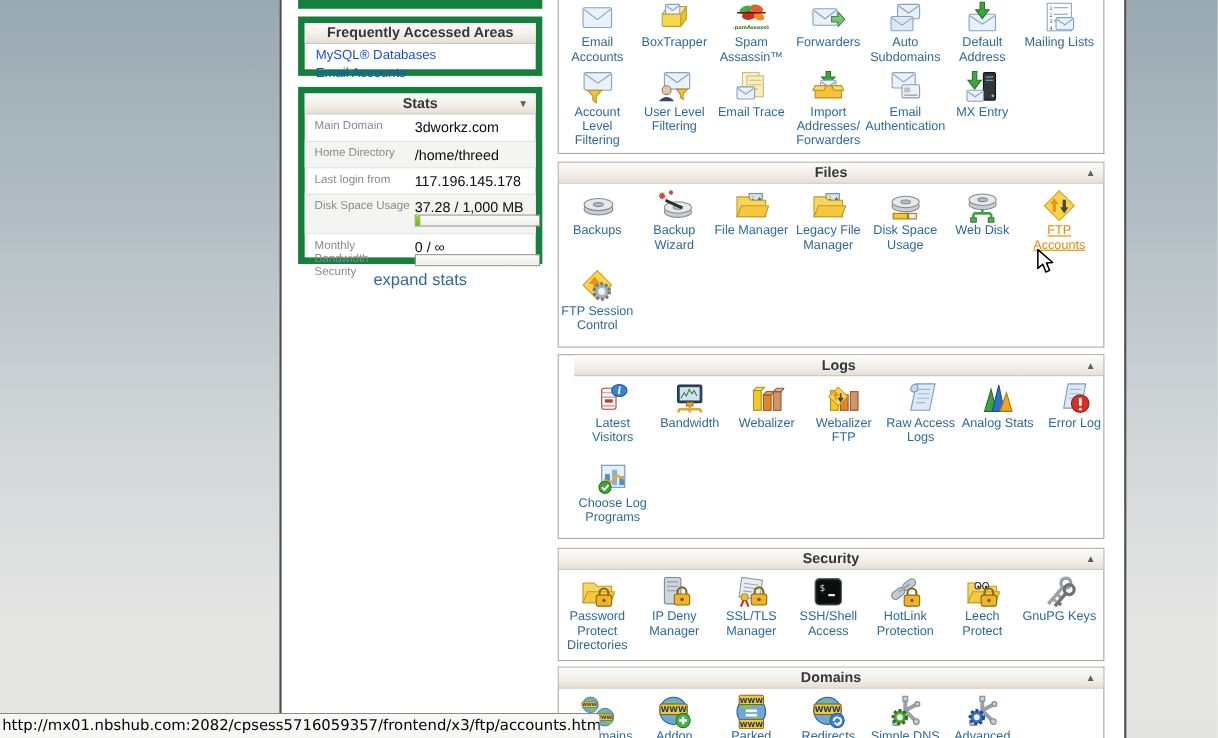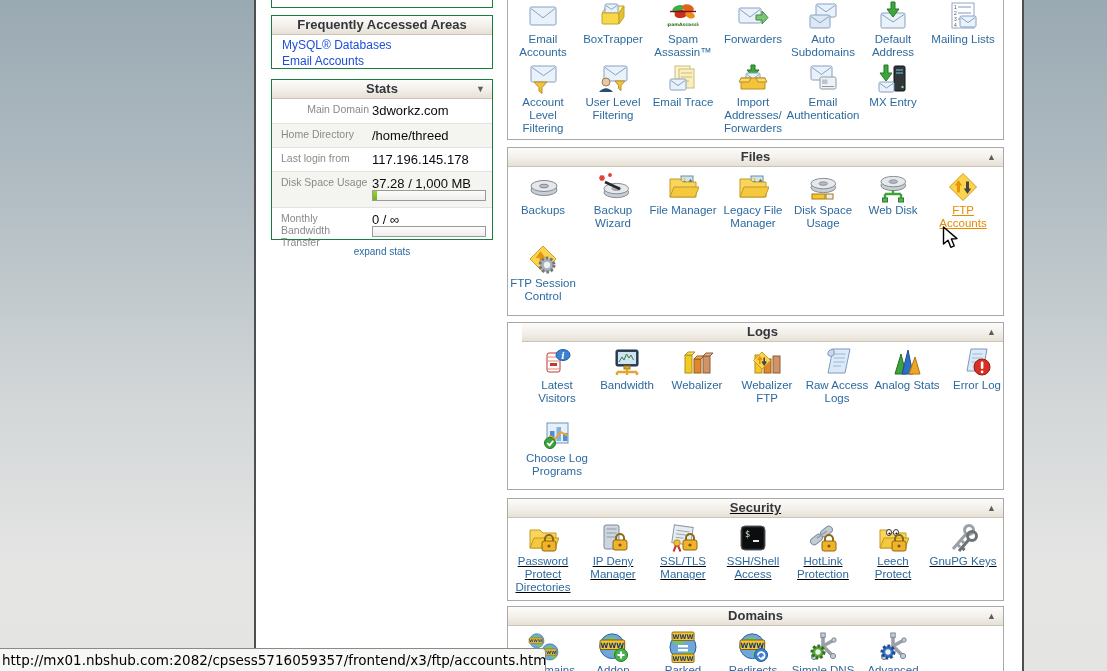--- a/index.html
+++ b/index.html
@@ -2,21 +2,21 @@
 <html><head>
 <meta charset="utf-8">
 <style>
   html,body{margin:0;padding:0}
   body{width:1107px;height:671px;overflow:hidden;position:relative;
        font-family:"Liberation Sans",sans-serif;
        background:linear-gradient(to bottom,#99a9b2 0%,#b3bec4 30%,#d3d7d8 60%,#e5e5e4 85%,#e4e4e3 100%)}
   .content-strip{position:absolute;left:254px;top:0;width:766px;height:671px;background:#fff;
        border-left:2px solid #4e4f50;border-right:2px solid #4e4f50}
   
-  .box{position:absolute;background:#fff;border:1px solid #15803d;box-sizing:border-box}
+  .box{position:absolute;background:#fff;border:6px solid #15803d;box-sizing:border-box}
   .box-header{position:relative;height:18px;line-height:18px;text-align:center;
        font-size:13px;font-weight:bold;color:#33363b;
        background:linear-gradient(to bottom,#fdfcfb 0%,#f3efe9 55%,#e6e0d6 100%);
        border-bottom:1px solid #c9c3b8;cursor:pointer}
   .tri{position:absolute;right:7px;top:0;font-size:9px;color:#5a5d61;line-height:18px}
   
   .sidebar{position:absolute;left:15px;top:0;width:222px;height:671px}
   .remnant{left:0;top:-4px;width:222px;height:12px}
   .faa-box{left:0;top:15px;width:222px;height:54px}
   .faa-links{padding:3px 0 0 10px}
@@ -25,21 +25,21 @@
   .stat-row{position:relative;box-sizing:border-box;border-top:1px solid #e2e2e0}
   .stat-row:first-child{border-top:none}
   .stat-row.alt{background:#f4f4f1}
   .stat-label{position:absolute;left:9px;top:4px;width:88px;font-size:10.5px;line-height:12px;color:#8a8a88}
   .stat-value{position:absolute;left:100px;top:4px;font-size:13px;color:#0a0a0a;white-space:nowrap}
   .stat-value.bold{font-weight:normal}
   .stat-bar{position:absolute;left:100px;width:112px;height:9px;box-sizing:content-box;
        border:1px solid #9a9a98;background:linear-gradient(to bottom,#fcfcfc,#ededeb)}
   .stat-bar .fill{height:100%;background:linear-gradient(to bottom,#9ad52e,#6fb517)}
   .expand-stats{position:absolute;left:0;top:246px;width:222px;text-align:center;
-       font-size:10px;color:#2d6a9f;text-decoration:none;cursor:pointer;display:block}
+       font-size:15px;color:#2d6a9f;text-decoration:none;cursor:pointer;display:block}
   
   .panel{position:absolute;left:251px;top:0;width:497px;height:671px}
   .section-box{position:absolute;left:0;width:497px;background:#fff;border:1px solid #a9a9a7;box-sizing:border-box}
   .section-box.cut-top{border-top:none}
   .section-box.cut-bottom{border-bottom:none}
   .section-content{position:relative;padding-top:4px}
   .items-row{display:flex;min-height:58px;align-items:flex-start}
   .items-row.gap{margin-top:14px}
   .app-item{width:70px;display:flex;flex-direction:column;align-items:center;text-decoration:none;cursor:pointer}
   .app-icon{width:32px;height:32px;flex:0 0 32px}
@@ -70,41 +70,41 @@
         <a>Email Accounts</a>
       </div>
     </div>
 
     <div class="box stats-box">
       <div class="box-header">
         <span>Stats</span>
         <span class="tri">▼</span>
       </div>
       <div id="stats-rows">
-          <div class="stat-row" style="height: 24px; text-align: right;">
+          <div class="stat-row" style="height: 24px;">
             <div class="stat-label">Main Domain</div>
             <div class="stat-value bold">3dworkz.com</div>
           </div>
           <div class="stat-row alt" style="height: 24px;">
             <div class="stat-label">Home Directory</div>
             <div class="stat-value">/home/threed</div>
           </div>
           <div class="stat-row" style="height: 24px;">
             <div class="stat-label">Last login from</div>
             <div class="stat-value">117.196.145.178</div>
           </div>
           <div class="stat-row alt" style="height: 36px;">
             <div class="stat-label">Disk Space Usage</div>
             <div class="stat-value">37.28 / 1,000 MB</div>
             <div class="stat-bar" style="top: 18px;">
               <div class="fill" style="width: 3.7%;"></div>
             </div>
           </div>
           <div class="stat-row" style="height: 34px;">
-            <div class="stat-label">Monthly Bandwidth Transfer</div>
+            <div class="stat-label">Monthly Bandwidth Security</div>
             <div class="stat-value">0 / ∞</div>
             <div class="stat-bar" style="top: 18px;">
               <div class="fill" style="width: 0%;"></div>
             </div>
           </div>
         </div>
     </div>
 
     <a class="expand-stats">expand stats</a>
   </aside>
@@ -428,21 +428,21 @@
                   <rect x="22" y="14" width="4.5" height="8" fill="#4f8fd0"></rect>
                   <path d="M8 17 l6 3 5.5 -7 7 3.5" stroke="#f0a52e" stroke-width="2" fill="none"></path>
                   <circle cx="9" cy="24" r="5.5" fill="#3da33d" stroke="#1f7a1f"></circle>
                   <path d="M6.3 24 l2.2 2.3 3.8 -4.6" stroke="#fff" stroke-width="1.8" fill="none"></path>
                 </svg></span>
               <span class="app-label">Choose Log Programs</span>
             </a>
           </div>
         </div>
       </section>
-      <section class="section-box" style="top: 498px; height: 103px; text-decoration: underline;">
+      <section class="section-box" style="top: 498px; height: 103px;">
         <div class="box-header"><span>Security</span><span class="tri">▲</span></div>
         <div class="section-content">
           <div class="items-row">
             <a class="app-item">
               <span class="app-icon"><svg viewBox="0 0 32 32" width="32" height="32">
                   <path d="M3 8 h10 l3 3 h13 v15 h-26 z" fill="#fbd45c" stroke="#c09a25"></path>
                   <path d="M3 26 l4 -10 h25 l-4 10 z" fill="#f6c83e" stroke="#c09a25"></path>
                   <g transform="translate(15 13) scale(1)">
                     <path d="M3 6 v-2 a4 4 0 0 1 8 0 v2" fill="none" stroke="#8a6a10" stroke-width="2"></path>
                     <rect x="0" y="6" width="14" height="10" rx="2" fill="#f2b32b" stroke="#8a6a10"></rect>

